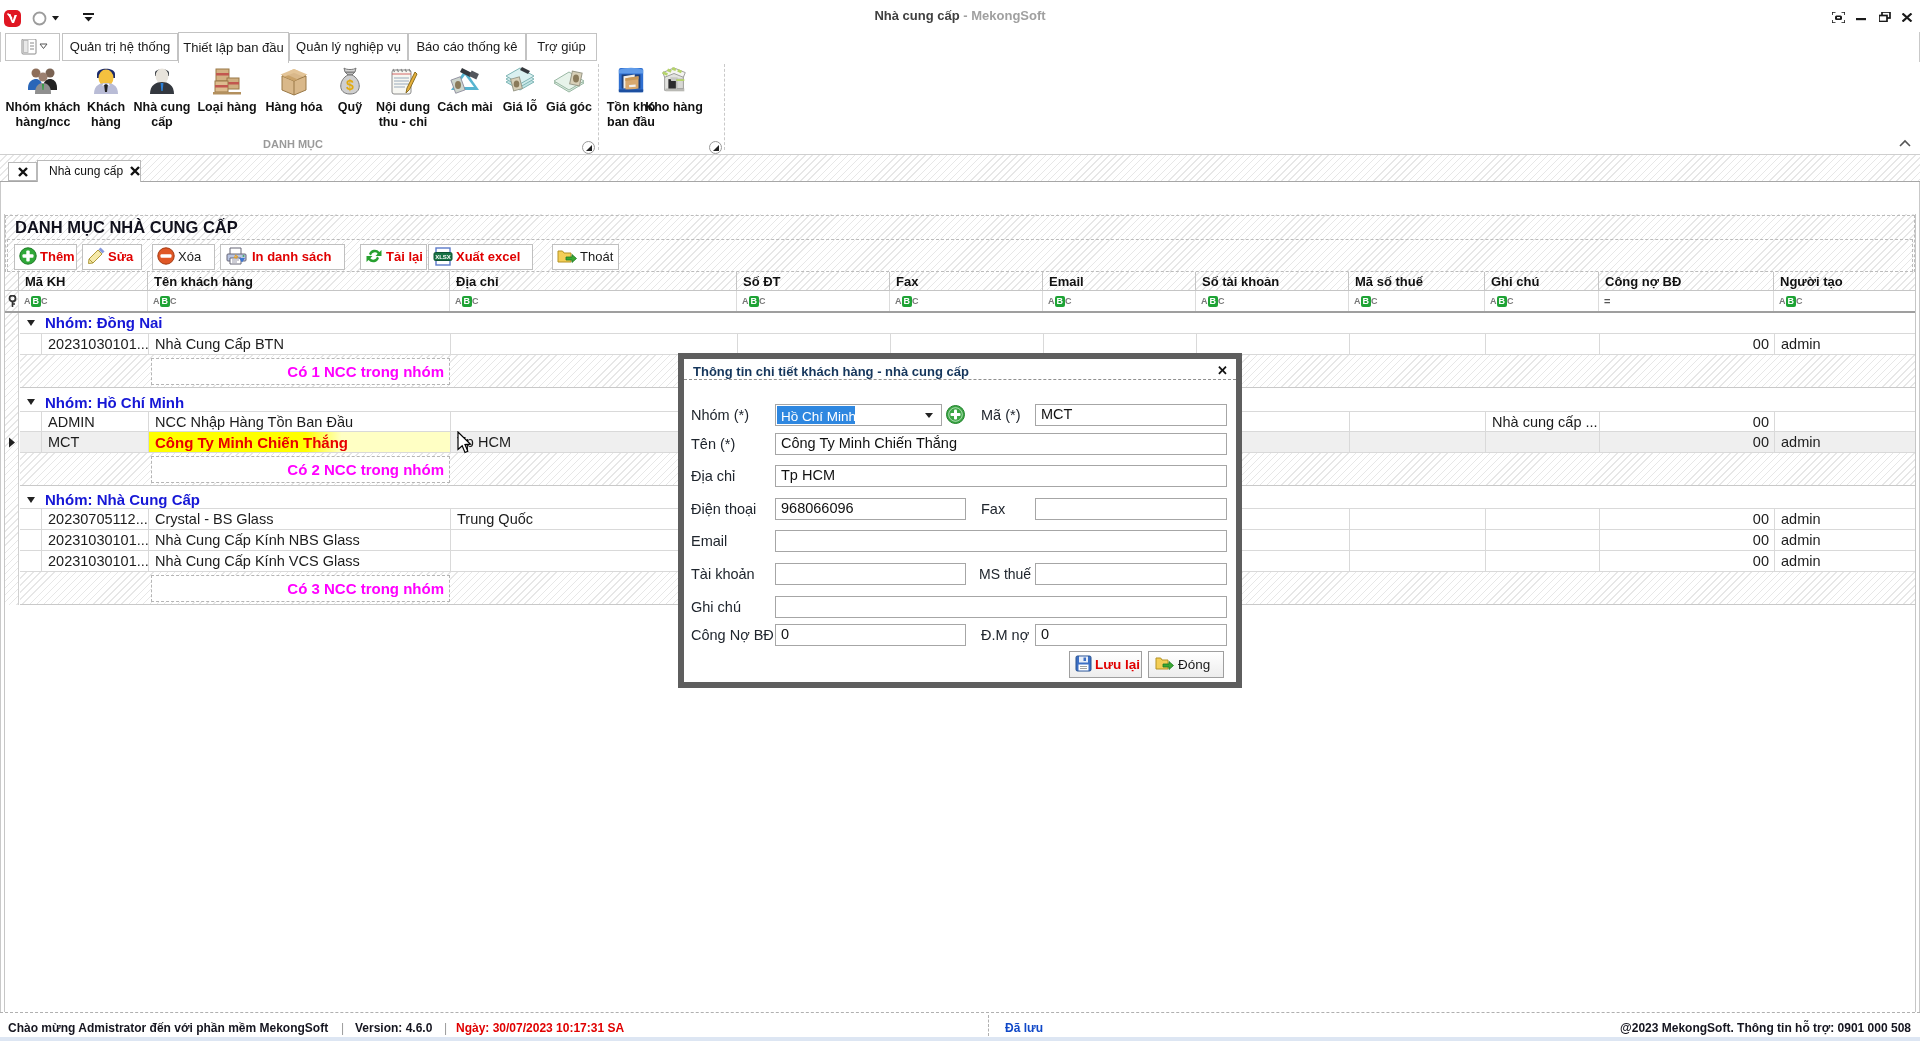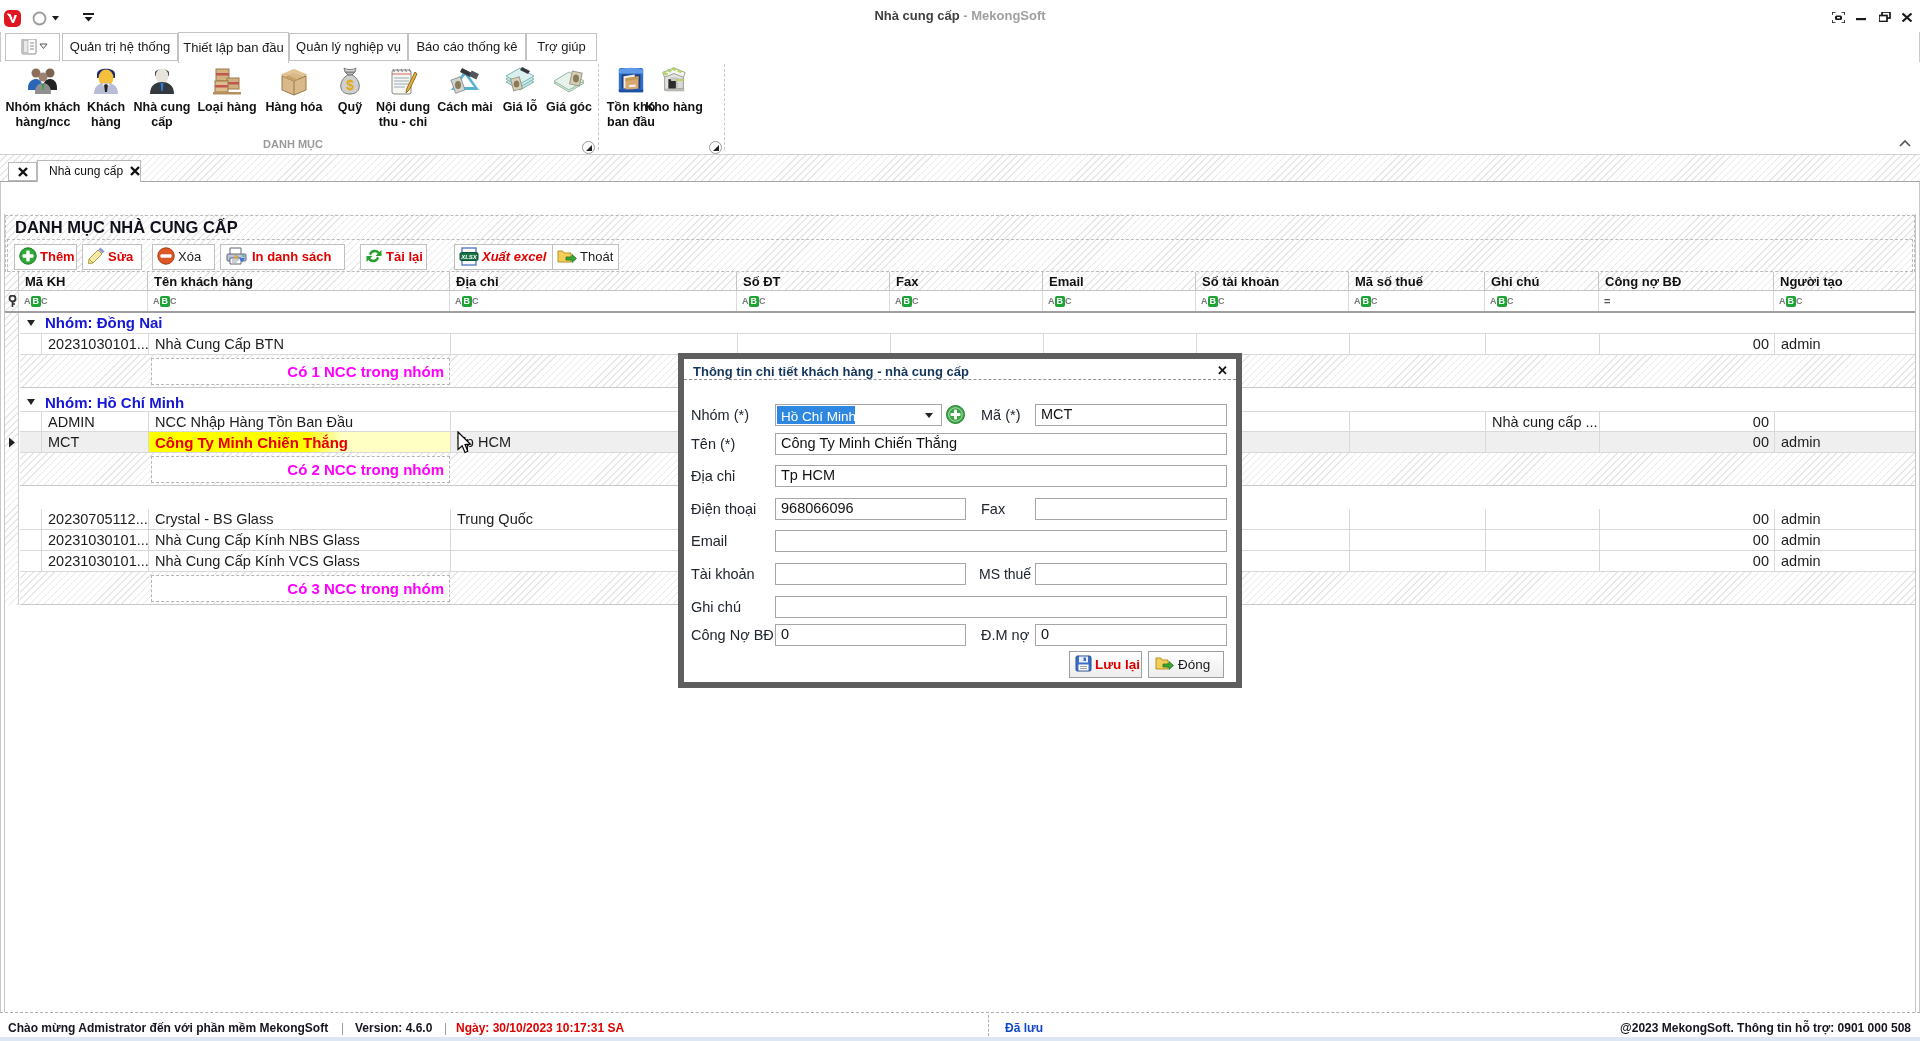--- a/index.html
+++ b/index.html
@@ -266,21 +266,21 @@
           <path d="M5 12 L5 18 L16 18 L16 12 Z" fill="#fff" stroke="#667"></path>
           <path d="M7 14 L14 14 M7 16 L12 16" stroke="#99a"></path>
           <circle cx="18.5" cy="10" r="1" fill="#4a6"></circle>
           <path d="M14 12 L20 12 L17 16.5 Z" fill="#3c76d2"></path>
           <path d="M10 9 L13 11 M9 11 L12 12" stroke="#e4a229" stroke-width="1.5"></path>
         </svg><span class="red">In danh sách</span></div>
     <div class="tbtn" style="left:352px;width:67px;"><svg class="ic" width="18" height="18">
           <path d="M4 7 A6 6 0 0 1 14.5 5 L16.5 3 L16.5 9 L10.5 9 L12.7 6.8 A3.8 3.8 0 0 0 6 8.5 Z" fill="#27a02f"></path>
           <path d="M14 11 A6 6 0 0 1 3.5 13 L1.5 15 L1.5 9 L7.5 9 L5.3 11.2 A3.8 3.8 0 0 0 12 9.5 Z" fill="#27a02f"></path>
         </svg><span class="red">Tải lại</span></div>
-    <div class="tbtn" style="left:446px;width:105px;font-style:italic;"><svg class="ic" width="20" height="19">
+    <div class="tbtn" style="left:420px;width:105px;"><svg class="ic" width="20" height="19">
           <rect x="3" y="1" width="14" height="17" fill="#fff" stroke="#5b79c9" stroke-width="1.4"></rect>
           <rect x="1" y="5.5" width="18" height="8" rx="1.5" fill="#177245" stroke="#0d5232"></rect>
           <text x="10" y="12" font-size="6" font-weight="bold" fill="#fff" text-anchor="middle" font-family="Liberation Sans">XLSX</text>
         </svg><span class="red">Xuất excel</span></div>
     <div class="tbtn" style="left:544px;width:67px;"><svg class="ic" width="20" height="16">
           <path d="M1 5 L1 14 L14 14 L14 5 L7 5 L5.5 3 L1 3 Z" fill="#f4ce56" stroke="#b49222"></path>
           <path d="M9 9 L15 9 L15 6.5 L19.5 10.5 L15 14.5 L15 12 L9 12 Z" fill="#3aa832" stroke="#1c7a24" stroke-width="0.8"></path>
         </svg><span class="blk">Thoát</span></div>
   </div>
 
@@ -399,20 +399,24 @@
       <div class="dcell" style="left:1177px;width:153px;"></div>
       <div class="dcell" style="left:1330px;width:136px;"></div>
       <div class="dcell" style="left:1466px;width:114px;"></div>
       <div class="dcell num" style="left:1580px;width:175px;">00</div>
       <div class="dcell" style="left:1755px;width:141px;border-right:none;">admin</div>
     </div>
     <div class="frow" style="top:181px;height:33px;border-bottom:1px solid #c9c9c9;">
         <div class="fbox">Có 2 NCC trong nhóm</div>
       </div>
 
+    <div class="grow" style="top:220px;height:17px;border-bottom:1px solid #d9d9d9;">
+        <div class="gtri" style="top:5px;"></div>
+        <div class="gtxt" style="top:-1px;">Nhóm: Nhà Cung Cấp</div>
+      </div>
     <div class="drow" style="top:237px;height:21px;border-bottom:1px solid #d9d9d9;">
       <div class="dcell" style="left:0;width:22px;"></div>
       <div class="dcell" style="left:22px;width:107px;">20230705112...</div>
       <div class="dcell" style="left:129px;width:302px;">Crystal - BS Glass</div>
       <div class="dcell" style="left:431px;width:287px;">Trung Quốc</div>
       <div class="dcell" style="left:718px;width:153px;"></div>
       <div class="dcell" style="left:871px;width:153px;"></div>
       <div class="dcell" style="left:1024px;width:153px;"></div>
       <div class="dcell" style="left:1177px;width:153px;"></div>
       <div class="dcell" style="left:1330px;width:136px;"></div>
@@ -461,21 +465,21 @@
     <div class="sumbox" style="left:145px;width:299px;">Tổng số có 6 NCC</div>
     <div class="sumbox" style="left:1596px;width:171px;">0</div>
   </div>
 </div>
 
 <div class="abs" id="statusbar">
   <span class="abs bold" style="left:8px;top:8px;color:#15151f;">Chào mừng Admistrator đến với phần mềm MekongSoft</span>
   <span class="abs" style="left:341px;top:8px;color:#999;">|</span>
   <span class="abs bold" style="left:355px;top:8px;color:#15151f;">Version: 4.6.0</span>
   <span class="abs" style="left:444px;top:8px;color:#999;">|</span>
-  <span class="abs bold" style="left:456px;top:8px;color:#e00000;">Ngày: 30/10/2023 10:17:31 SA</span>
+  <span class="abs bold" style="left:456px;top:8px;color:#e00000;">Ngày: 30/07/2023 10:17:31 SA</span>
   <span class="abs" style="left:988px;top:2px;height:21px;border-left:1px dashed #b0b0b0;"></span>
   <span class="abs bold" style="left:1005px;top:8px;color:#1048c8;">Đã lưu</span>
   <span class="abs bold" style="right:9px;top:8px;color:#15151f;">@2023 MekongSoft. Thông tin hỗ trợ: 0901 000 508</span>
 </div>
 <div class="abs" id="bottomstrip"></div>
 
 <div class="abs" id="dialog">
   <div class="abs" id="dlgtitle" style="height:21px;">
       <span class="t">Thông tin chi tiết khách hàng - nhà cung cấp</span>
       <span class="x">✕</span>

